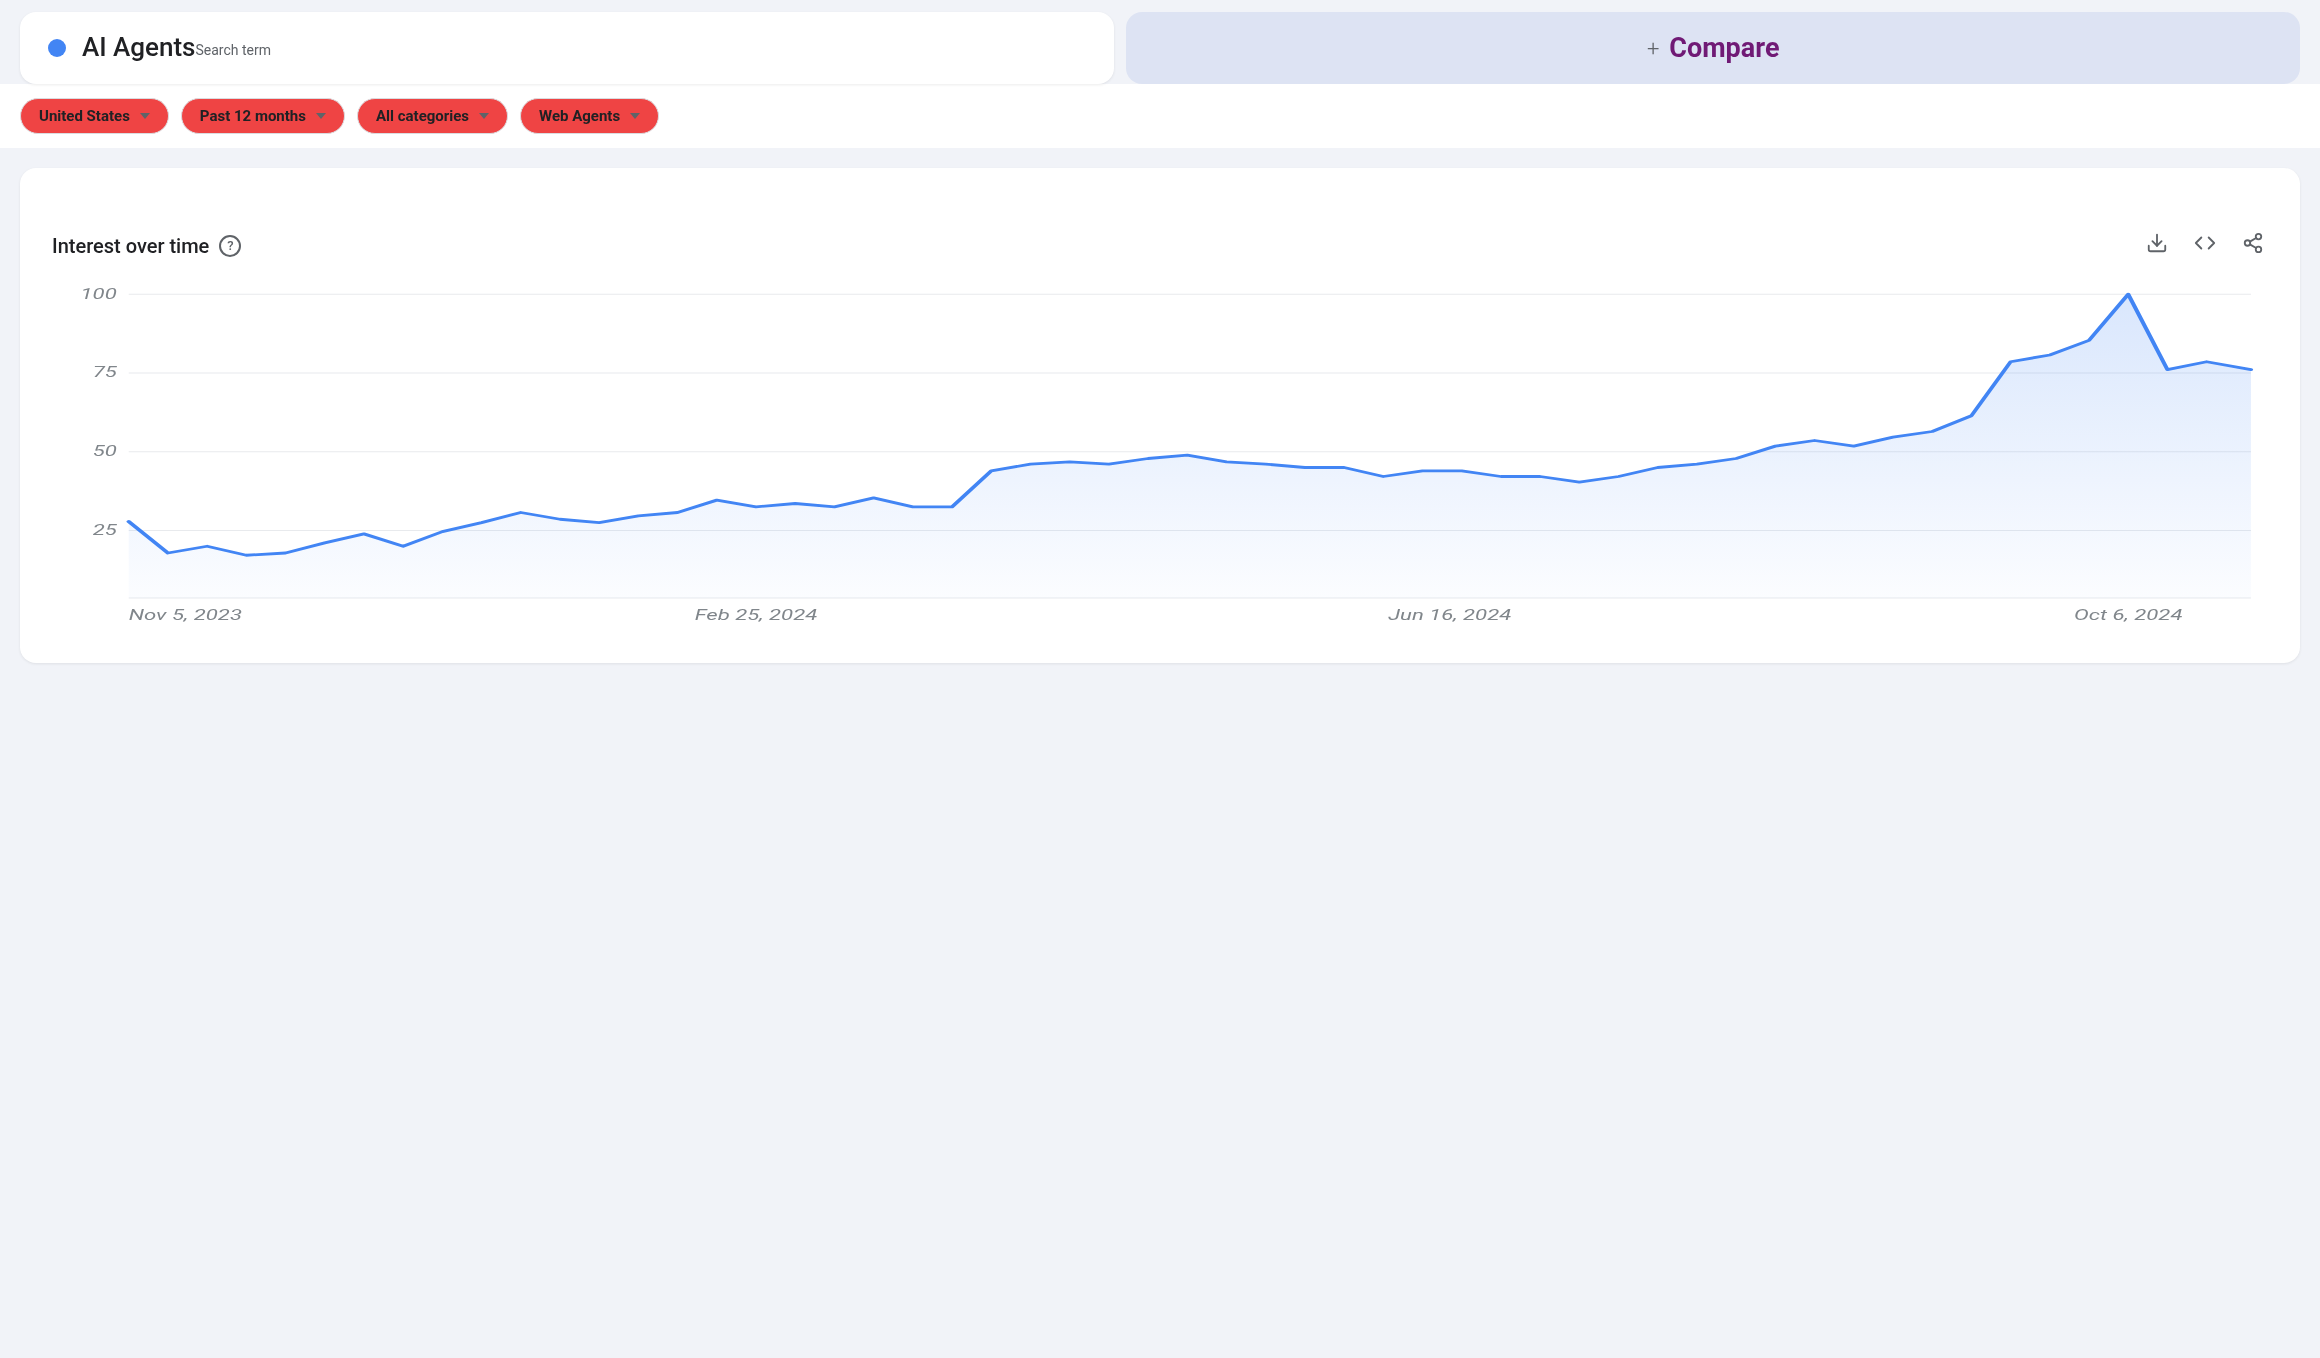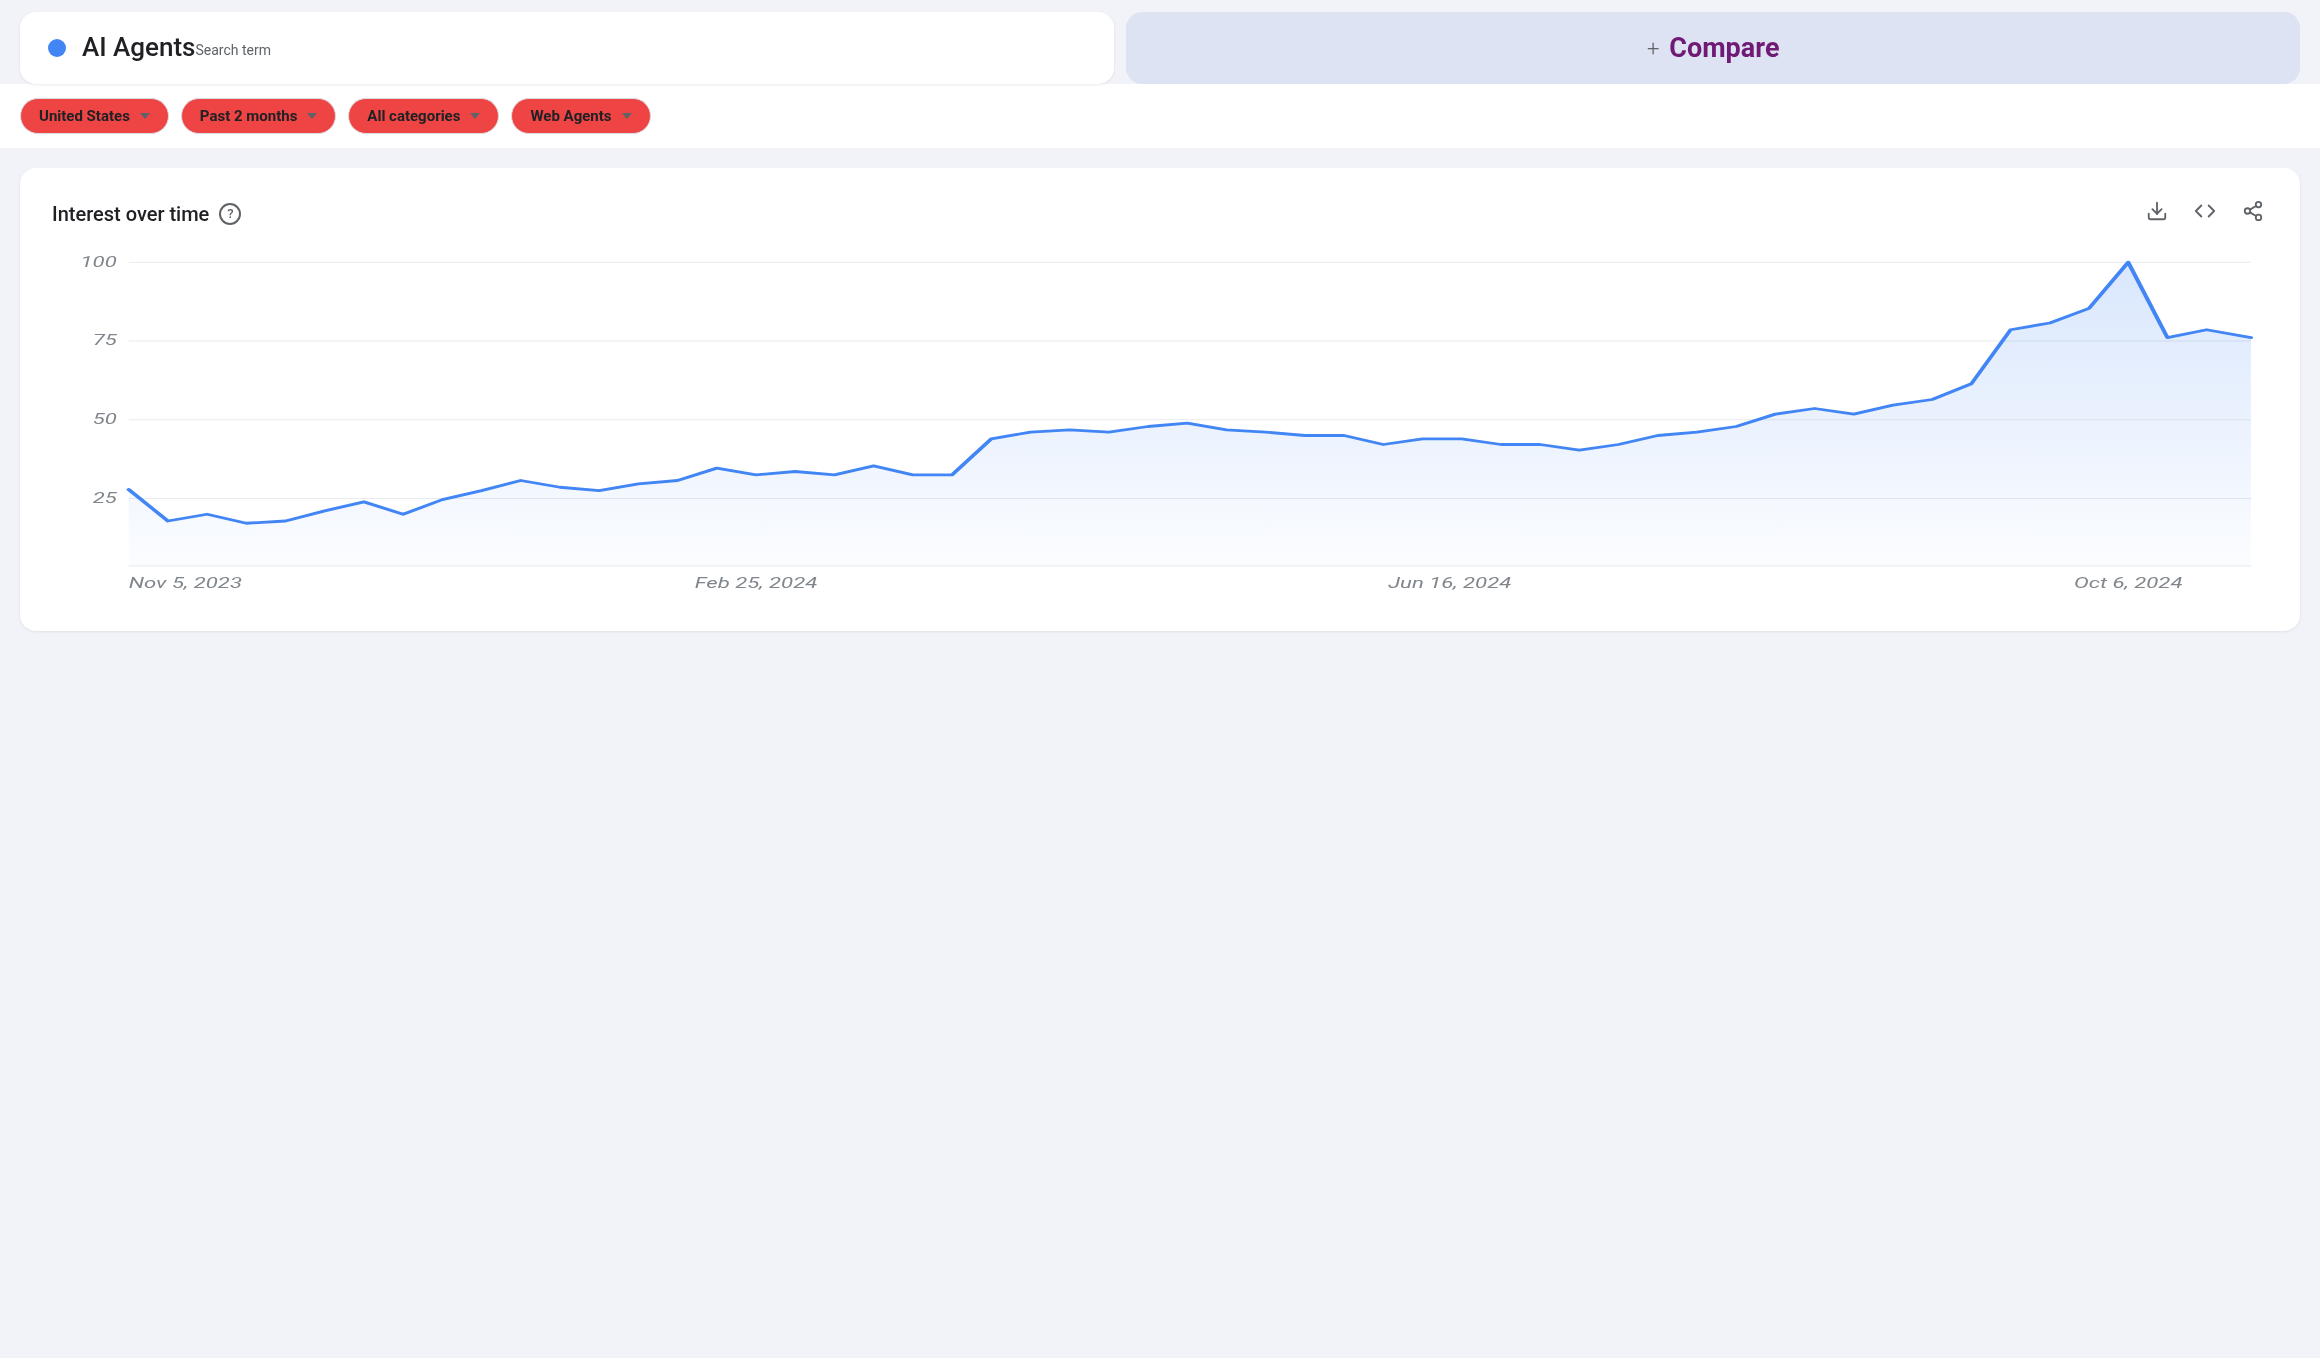--- a/index.html
+++ b/index.html
@@ -119,20 +119,21 @@
       border-radius: 16px;
       padding: 28px 32px 20px 32px;
       box-shadow: 0 1px 3px rgba(0,0,0,0.08);
     }
 
     .chart-header {
       display: flex;
       justify-content: space-between;
       align-items: center;
       margin-bottom: 20px;
+      margin-top: 32px;
     }
 
     .chart-title-group {
       display: flex;
       align-items: center;
       gap: 10px;
     }
 
     .chart-title {
       font-size: 20px;
@@ -199,21 +200,21 @@
       <span class="compare-label">Compare</span>
     </div>
   </div>
 
   <div class="filters-bar">
     <div class="filter-pill">
       <span>United States</span>
       <div class="chevron-down"></div>
     </div>
     <div class="filter-pill">
-      <span>Past 2 months</span>
+      <span>Past 12 months</span>
       <div class="chevron-down"></div>
     </div>
     <div class="filter-pill">
       <span>All categories</span>
       <div class="chevron-down"></div>
     </div>
     <div class="filter-pill">
       <span>Web Agents</span>
       <div class="chevron-down"></div>
     </div>

